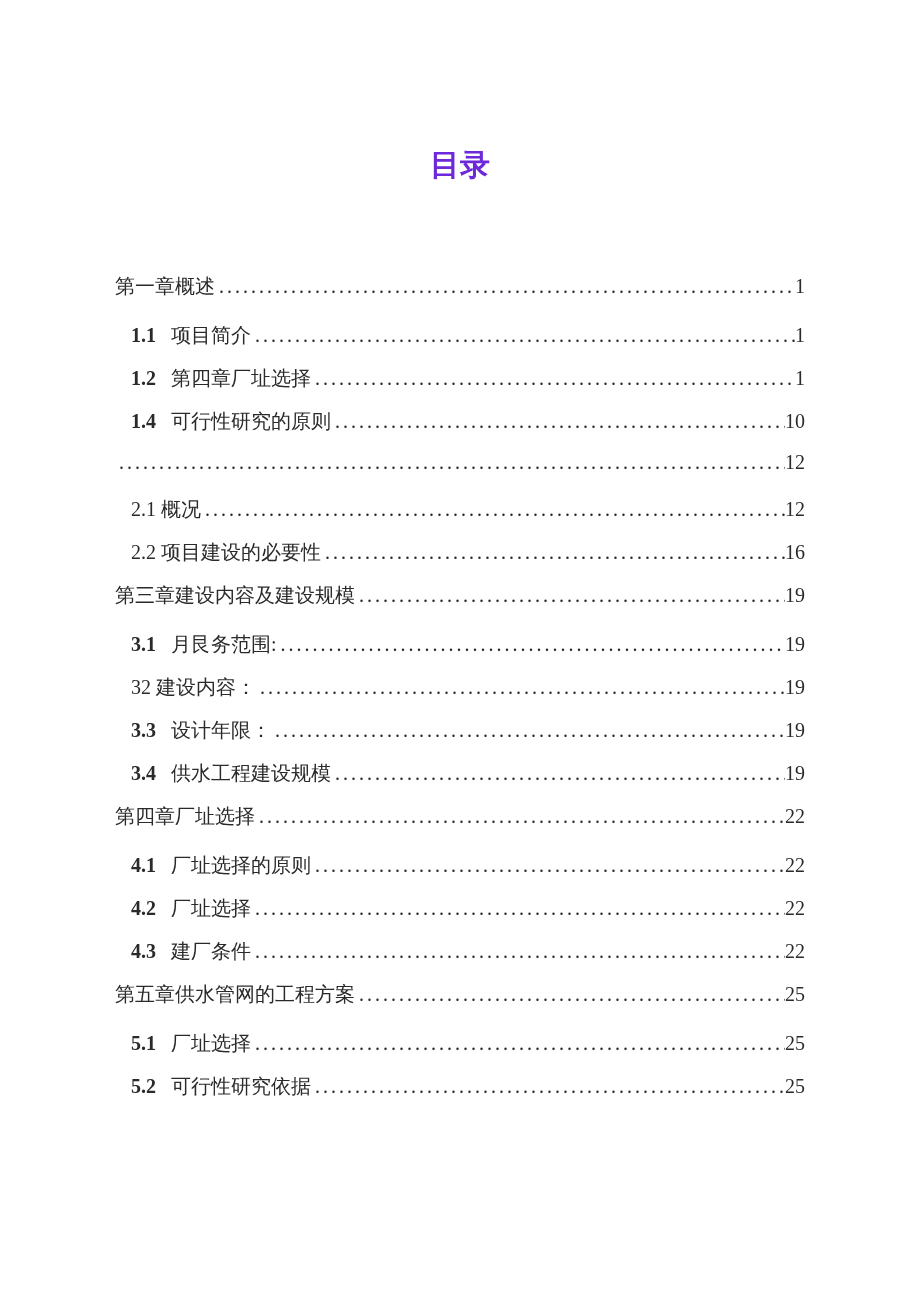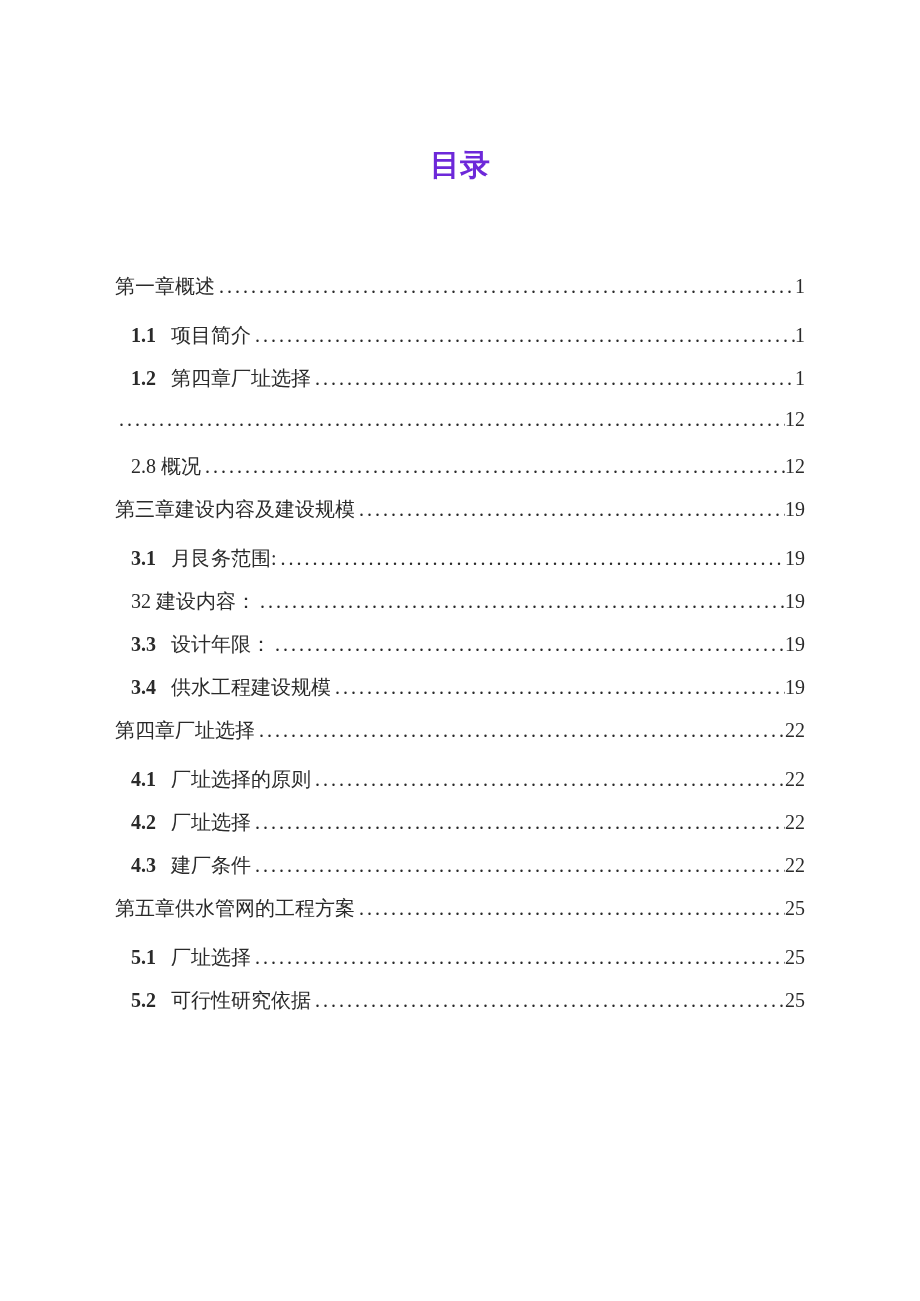--- a/index.html
+++ b/index.html
@@ -74,28 +74,39 @@
         <span class="toc-label">项目简介</span>
         <span class="dots"></span>
         <span class="pg">1</span>
       </div>
       <div class="toc-line sub">
         <span class="toc-num">1.2</span>
         <span class="toc-label">第四章厂址选择</span>
         <span class="dots"></span>
         <span class="pg">1</span>
       </div>
+      <div class="toc-line sub">
+        <span class="toc-num">1.4</span>
+        <span class="toc-label">可行性研究的原则</span>
+        <span class="dots"></span>
+        <span class="pg">10</span>
+      </div>
       <div class="toc-line">
         <span class="dots"></span>
         <span class="pg">12</span>
       </div>
       <div class="toc-line sub">
-        <span class="toc-label">2.8 概况</span>
+        <span class="toc-label">2.1 概况</span>
         <span class="dots"></span>
         <span class="pg">12</span>
+      </div>
+      <div class="toc-line sub">
+        <span class="toc-label">2.2 项目建设的必要性</span>
+        <span class="dots"></span>
+        <span class="pg">16</span>
       </div>
       <div class="toc-line">
         <span class="toc-label">第三章建设内容及建设规模</span>
         <span class="dots"></span>
         <span class="pg">19</span>
       </div>
       <div class="toc-line sub">
         <span class="toc-num">3.1</span>
         <span class="toc-label">月艮务范围:</span>
         <span class="dots"></span>

